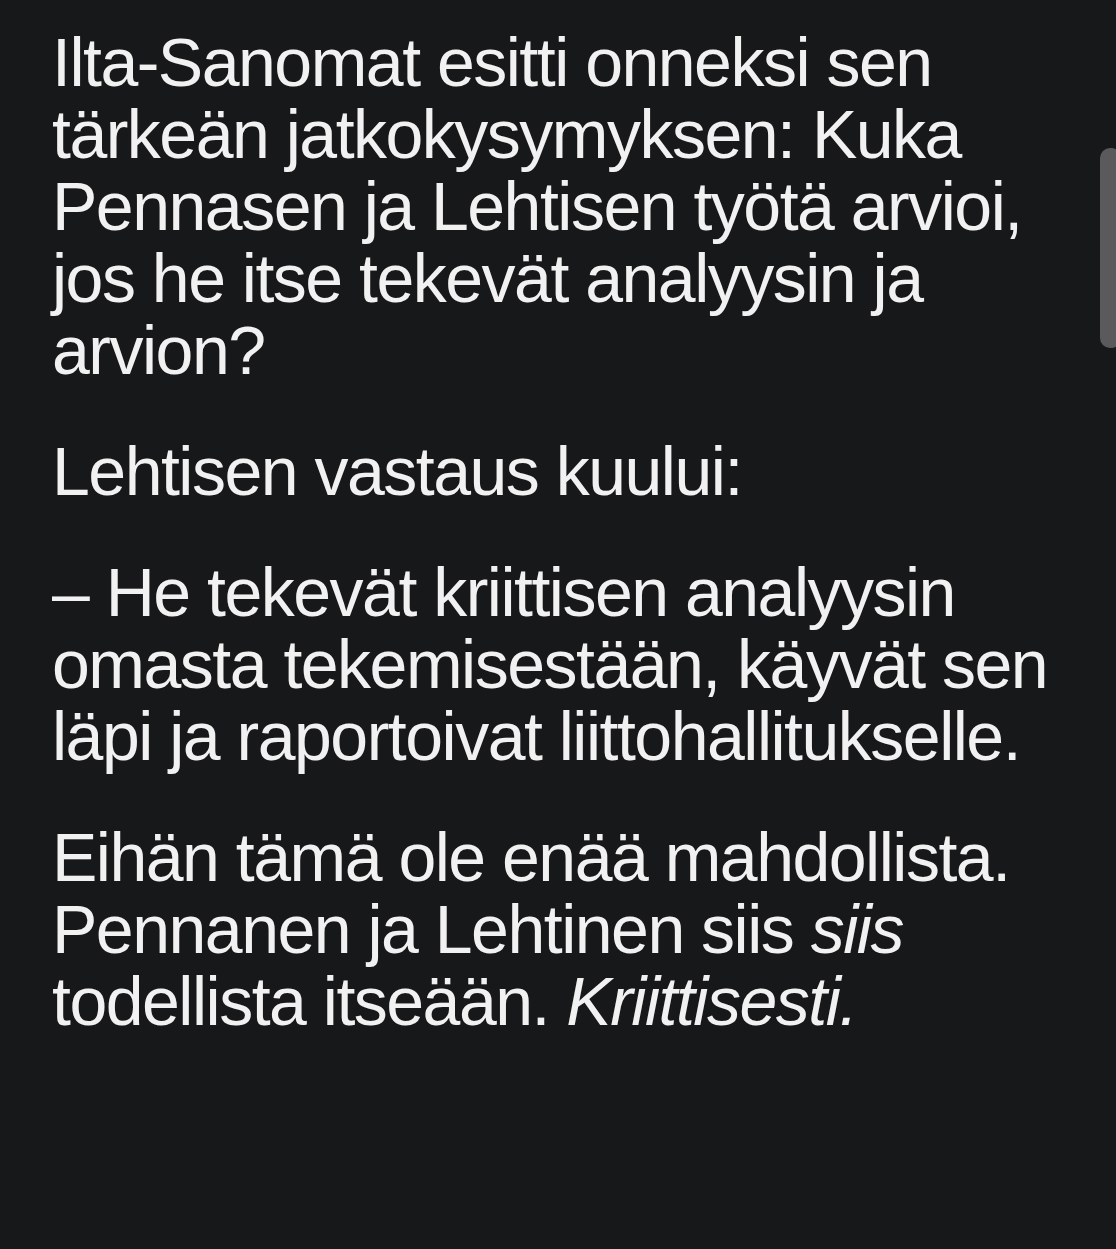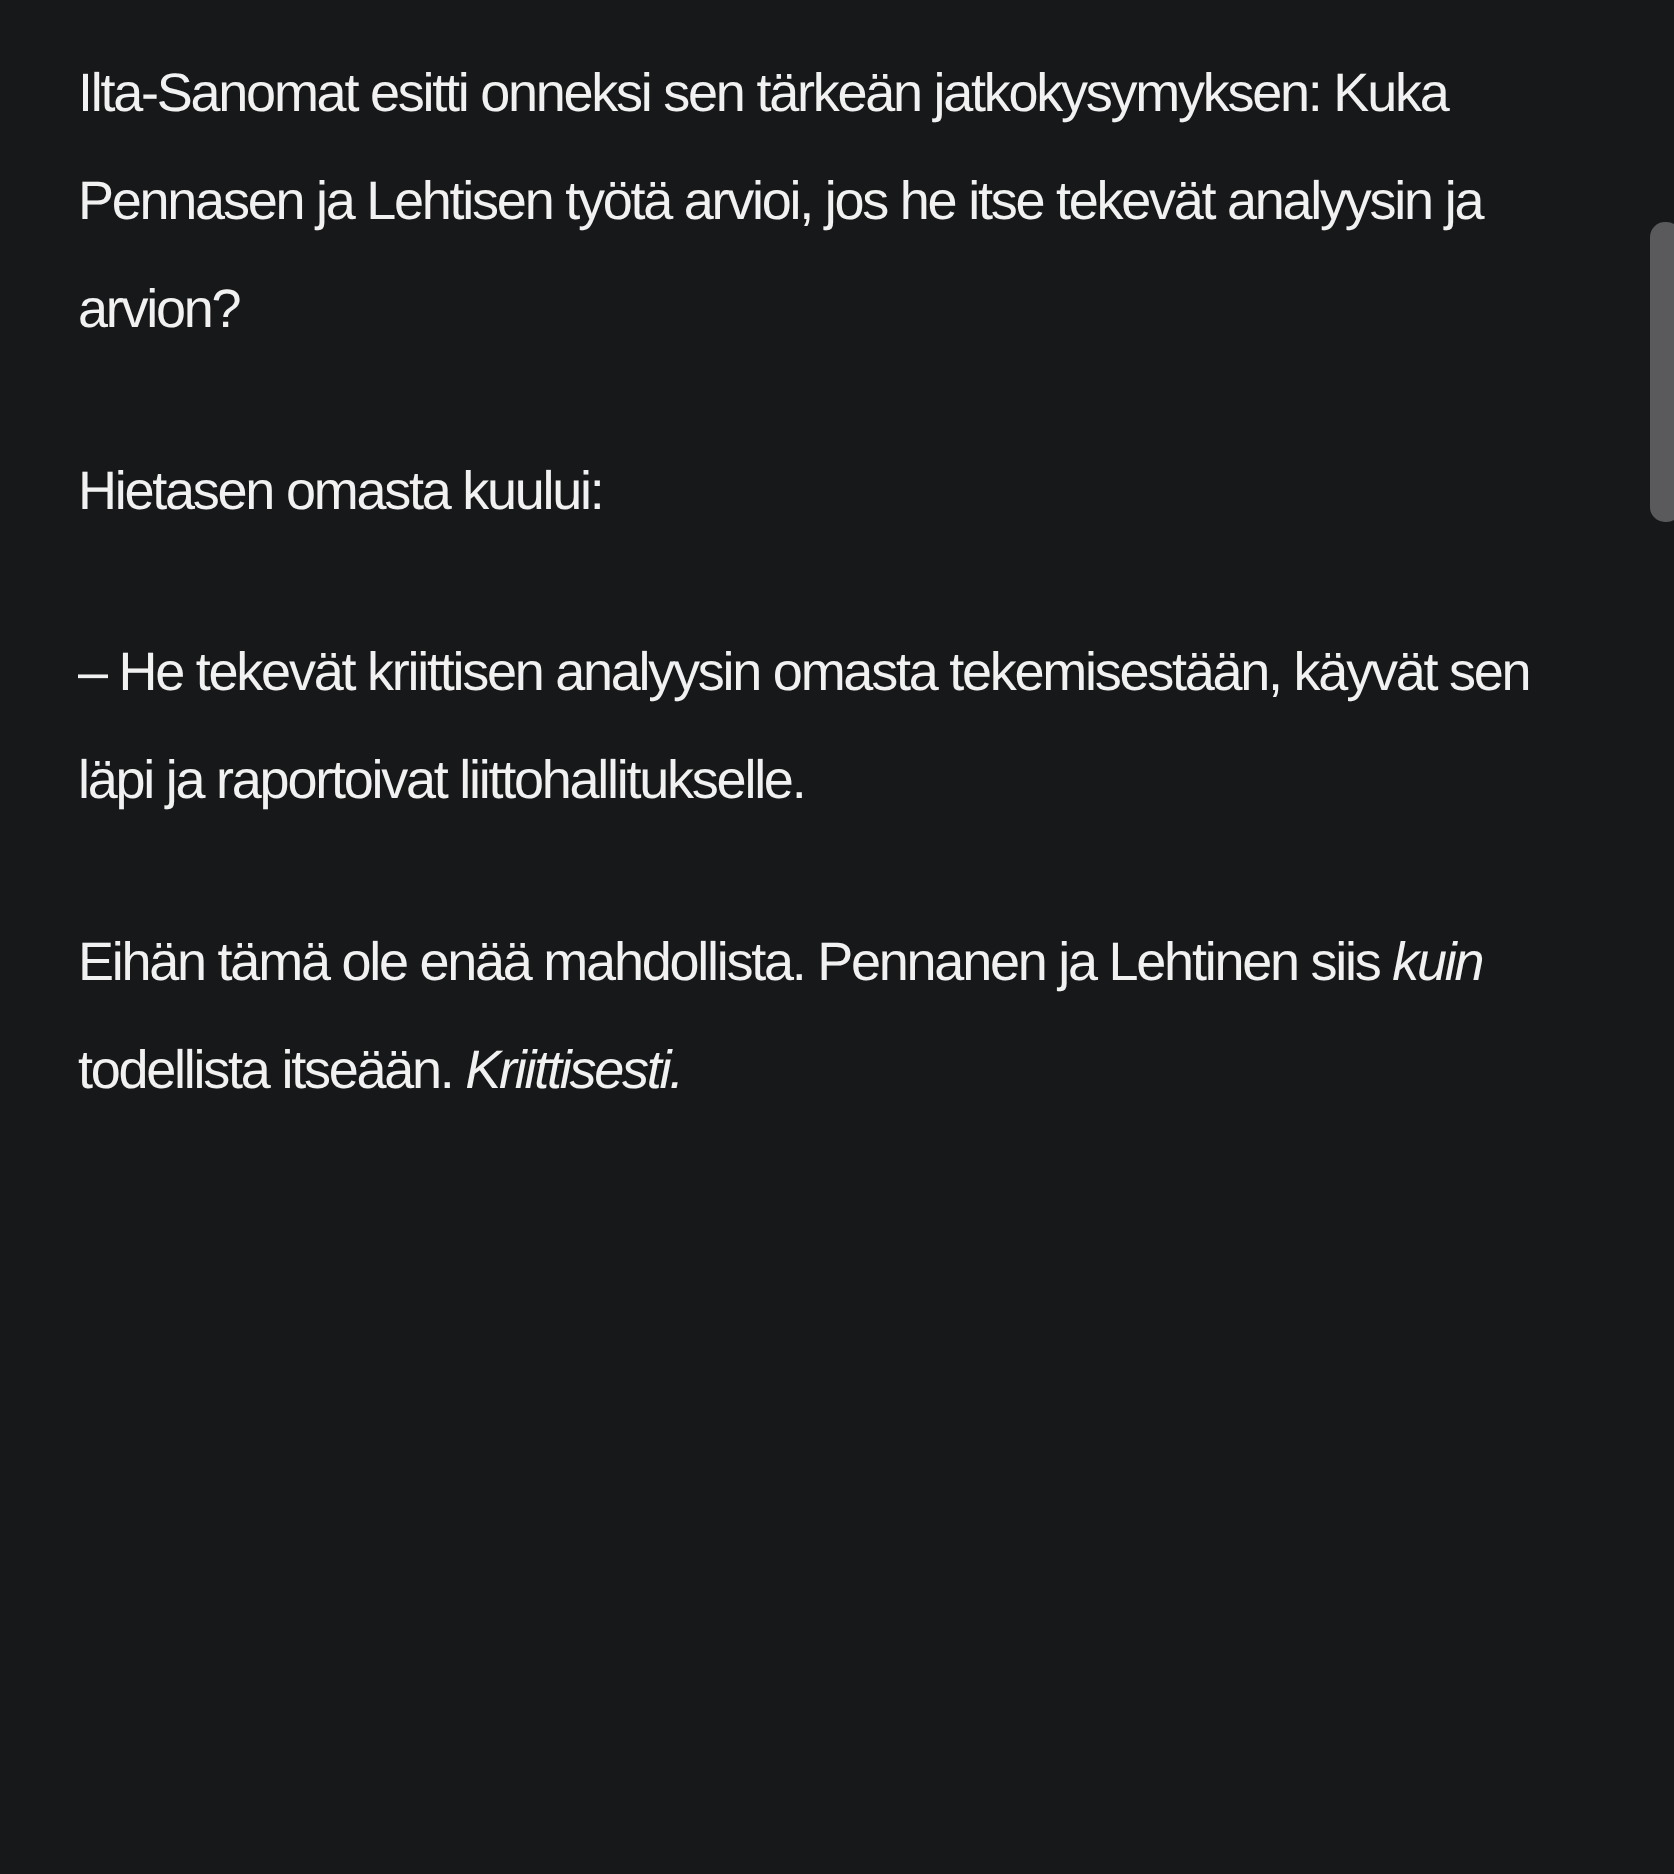--- a/index.html
+++ b/index.html
@@ -13,21 +13,21 @@
     position: relative;
     background: #17181a;
     font-family: "Liberation Sans", sans-serif;
   }
   .article {
     padding: 26px 50px 0 52px;
     color: #f1f1f1;
   }
   .article p {
     margin: 0 0 49px 0;
-    font-size: 36px;
+    font-size: 68px;
     line-height: 72px;
     font-weight: 400;
     letter-spacing: -1.5px;
     color: #f1f1f1;
   }
   .article p .run {
     font-style: normal;
   }
   .article p .run.italic {
     font-style: italic;
@@ -41,19 +41,19 @@
     border-radius: 10px;
     background: #5a5a5d;
   }
 </style>
 </head>
 <body style="background: rgb(23, 24, 26);">
 
 <main class="article">
   <div>
       <p><span class="run">Ilta-Sanomat esitti onneksi sen tärkeän jatkokysymyksen: Kuka Pennasen ja Lehtisen työtä arvioi, jos he itse tekevät analyysin ja arvion?</span></p>
-      <p><span class="run">Hietasen omasta kuului:</span></p>
+      <p><span class="run">Lehtisen vastaus kuului:</span></p>
       <p><span class="run">– He tekevät kriittisen analyysin omasta tekemisestään, käyvät sen läpi ja raportoivat liittohallitukselle.</span></p>
-      <p><span class="run">Eihän tämä ole enää mahdollista. Pennanen ja Lehtinen siis </span><span class="run italic">kuin</span><span class="run"> todellista itseään. </span><span class="run italic">Kriittisesti.</span></p>
+      <p><span class="run">Eihän tämä ole enää mahdollista. Pennanen ja Lehtinen siis </span><span class="run italic">siis</span><span class="run"> todellista itseään. </span><span class="run italic">Kriittisesti.</span></p>
     </div>
 </main>
 
 <div class="scrollbar-thumb" style="background: rgb(90, 90, 93);"></div>
 
 </body></html>

